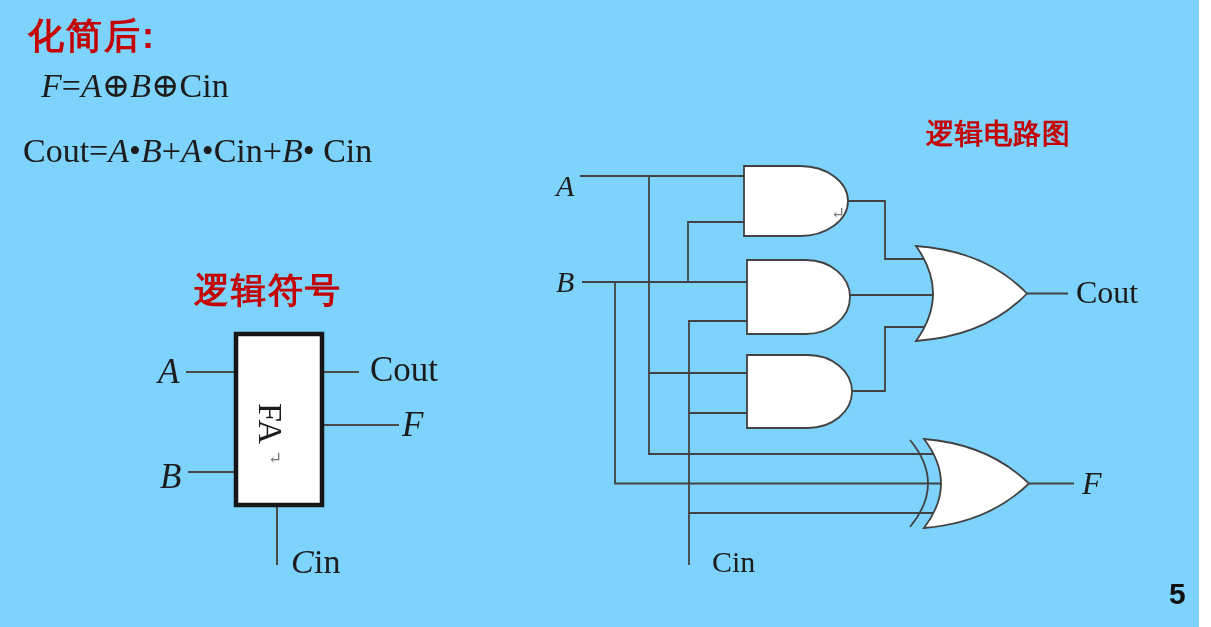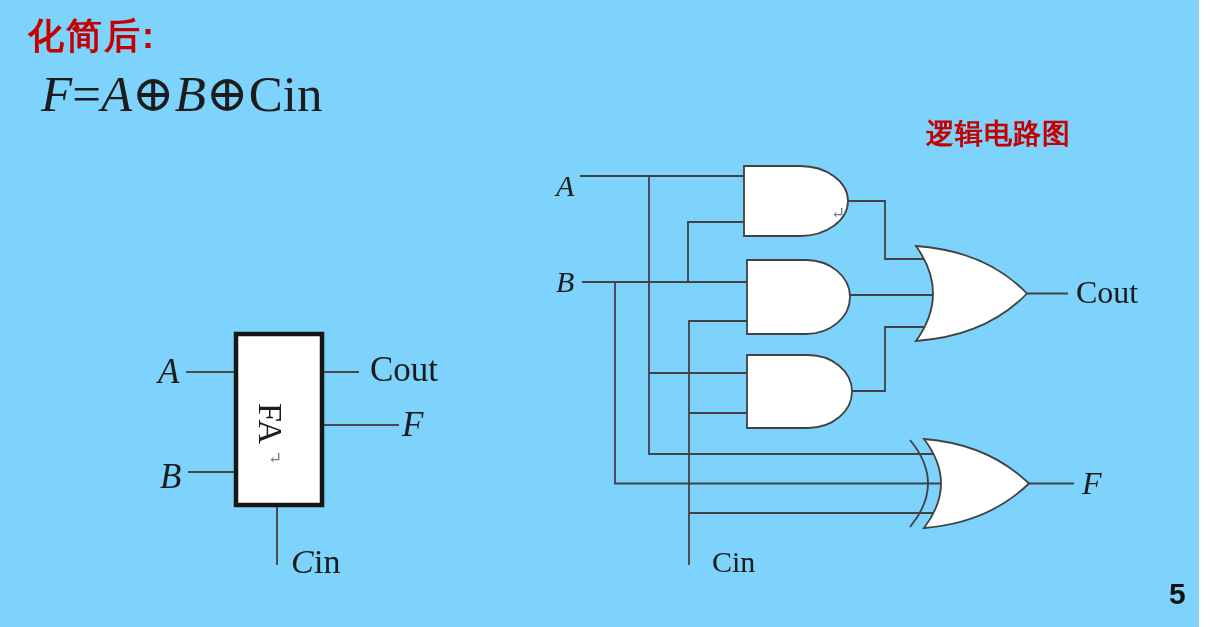--- a/index.html
+++ b/index.html
@@ -8,21 +8,21 @@
     font-family:"Liberation Serif","DejaVu Serif",serif;
   }
   .heading{
     position:absolute;font-family:"Liberation Sans","DejaVu Sans",sans-serif;
     font-weight:bold;color:#c40000;line-height:1;white-space:nowrap;
   }
   .h-simplified{left:28px;top:18px;font-size:36px;letter-spacing:2px;}
   .h-symbol{left:194px;top:272px;font-size:35px;letter-spacing:2px;}
   .h-circuit{left:926px;top:120px;font-size:28px;letter-spacing:1px;}
   .formula{
-    position:absolute;font-size:51px;color:#1c1c1c;line-height:1;white-space:nowrap;
+    position:absolute;font-size:34px;color:#1c1c1c;line-height:1;white-space:nowrap;
     font-family:"Liberation Serif","DejaVu Serif",serif;
   }
   .formula .it{font-style:italic;}
   .f-sum{left:41px;top:69px;}
   .f-carry{left:23px;top:134px;}
   .pagenum{
     position:absolute;left:1169px;top:579px;font-size:30px;font-weight:bold;color:#111;
     font-family:"Liberation Sans","DejaVu Sans",sans-serif;line-height:1;
   }
   svg.diagram{position:absolute;left:0;top:0;}
@@ -33,20 +33,22 @@
   .lbl{fill:#1c1c1c;}
   .mark{fill:#777777;}
 </style>
 </head>
 <body>
 
 <div class="canvas">
 
   <div class="heading h-simplified">化简后:</div>
   <div class="formula f-sum"><span class="it">F</span><span>=</span><span class="it">A</span><span>⊕</span><span class="it">B</span><span>⊕Cin</span></div>
+  <div class="formula f-carry"><span>Cout=</span><span class="it">A</span><span>•</span><span class="it">B</span><span>+</span><span class="it">A</span><span>•Cin+</span><span class="it">B</span><span>• Cin</span></div>
+  <div class="heading h-symbol">逻辑符号</div>
   <div class="heading h-circuit">逻辑电路图</div>
 
   <svg class="diagram" width="1211" height="627" viewBox="0 0 1211 627">
 
     <g>
       <path class="lead" d="M 186 372 H 240"></path>
       <path class="lead" d="M 188 472 H 240"></path>
       <path class="lead" d="M 318 372 H 359"></path>
       <path class="lead" d="M 318 425 H 399"></path>
       <path class="lead" d="M 277 503 V 565"></path>

